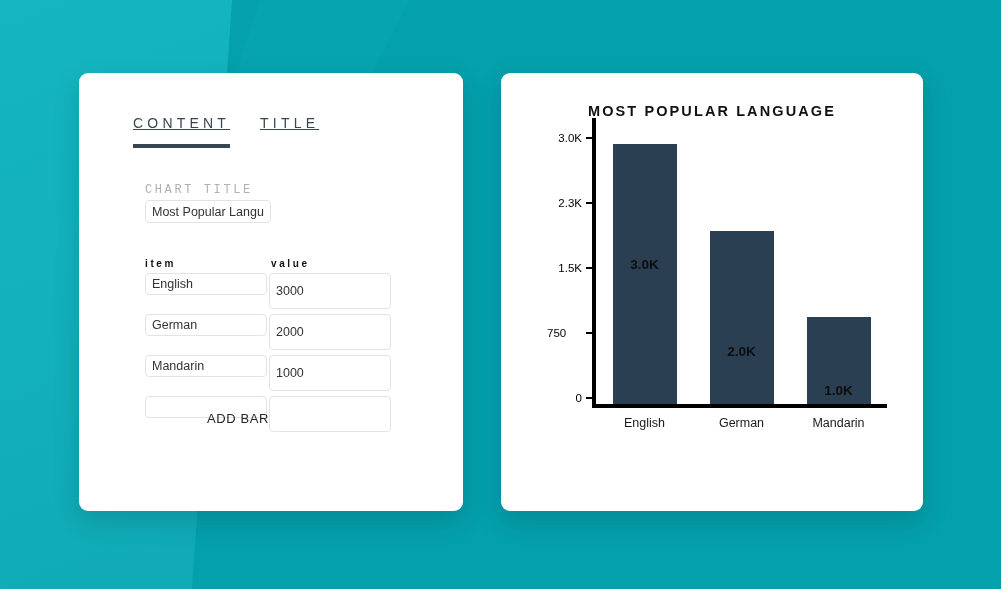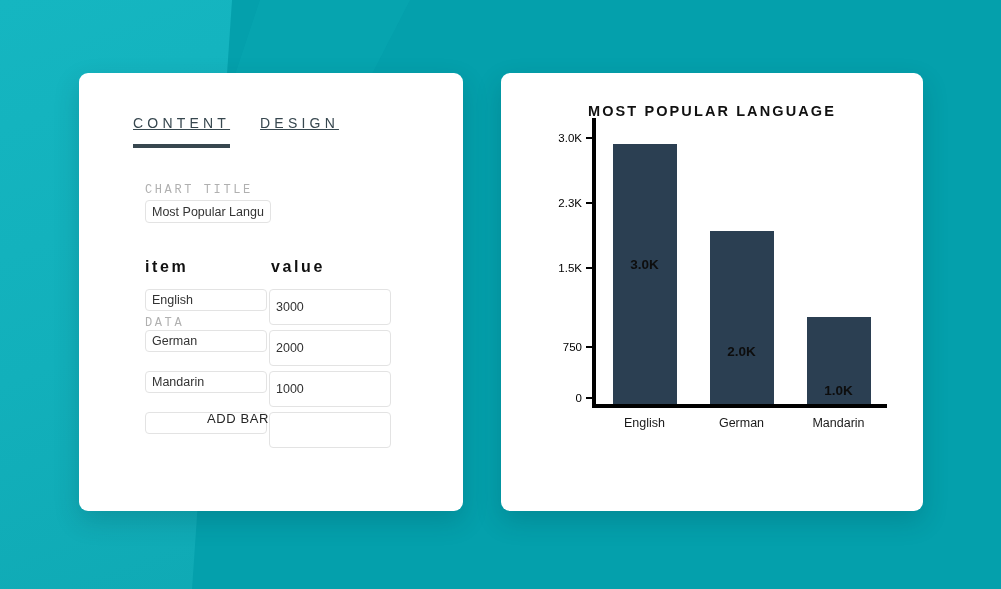--- a/index.html
+++ b/index.html
@@ -106,25 +106,25 @@
 
   
   #data-table {
     position: absolute;
     left: 66px;
     top: 185px;
     width: 248px;
   }
   #data-head {
     display: flex;
-    font-size: 16px;
+    font-size: 10px;
     font-weight: bold;
     letter-spacing: 2.6px;
     color: #111;
-    margin-bottom: 13px;
+    margin-bottom: 4px;
   }
   #data-head .h-item  { width: 126px; }
   #data-head .h-value { width: 122px; }
 
   .data-row {
     display: flex;
     gap: 2px;
     margin-bottom: 5px;
   }
   .data-row .cell-item  { width: 122px; height: 22px; }
@@ -254,21 +254,21 @@
 
 <div id="bg">
   <div id="bg-wedge"></div>
   <div id="bg-wedge2"></div>
 </div>
 
 <div class="card" id="editor-card">
 
   <div id="tabs">
     <button class="tab active">CONTENT</button>
-    <button class="tab">DESIGN</button>
+    <button class="tab">TITLE</button>
   </div>
 
   <div class="field-label" id="chart-title-label">CHART TITLE</div>
   <input class="txt" id="chart-title-input" type="text" value="Most Popular Langua" style="">
 
   <div class="field-label" id="data-label">DATA</div>
 
   <div id="data-table">
     <div id="data-head">
       <div class="h-item">item</div>
@@ -302,21 +302,21 @@
   <div id="chart-title">MOST POPULAR LANGUAGE</div>
 
   <div id="plot">
     <div id="y-axis"></div>
     <div id="x-axis"></div>
     <div id="yticks">
         <div class="y-tick" style="bottom: 4px;">
           <span class="tlabel">0</span>
           <span class="tmark"></span>
         </div>
-        <div class="y-tick" style="bottom: 55px;">
+        <div class="y-tick" style="bottom: 69px; gap: 16px;">
           <span class="tlabel">750</span>
           <span class="tmark"></span>
         </div>
         <div class="y-tick" style="bottom: 134px;">
           <span class="tlabel">1.5K</span>
           <span class="tmark"></span>
         </div>
         <div class="y-tick" style="bottom: 199px;">
           <span class="tlabel">2.3K</span>
           <span class="tmark"></span>

